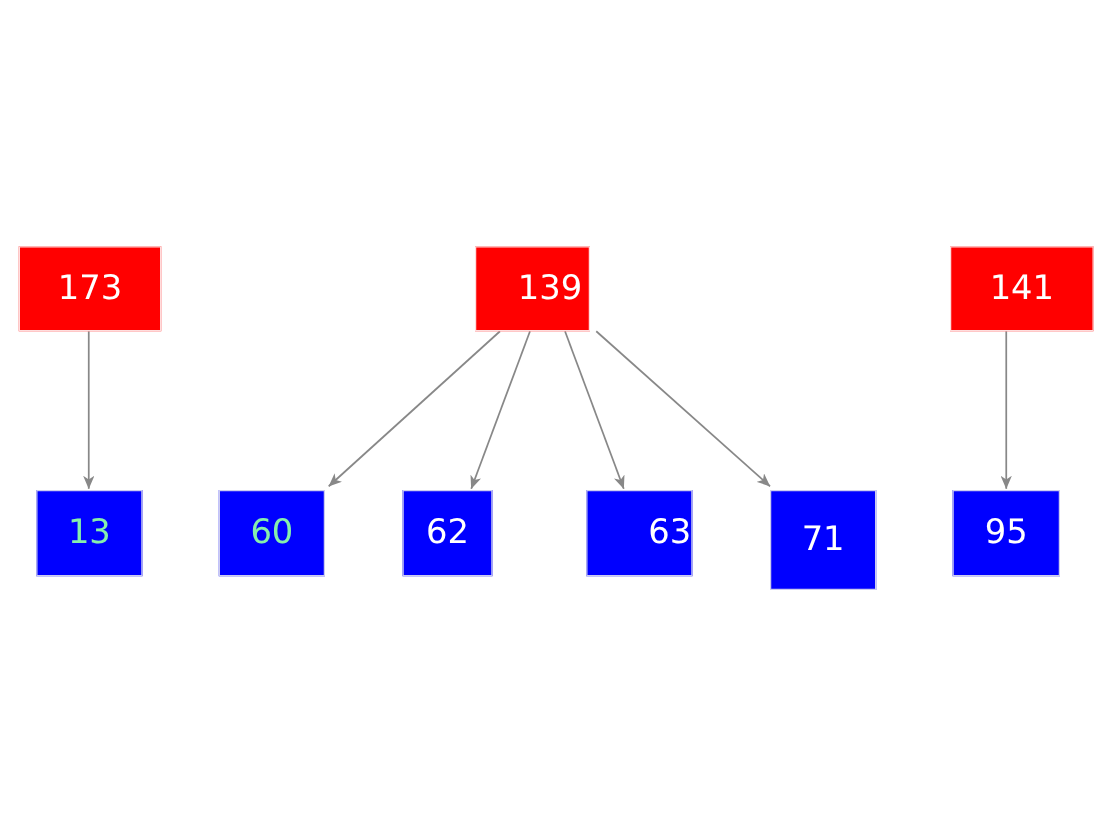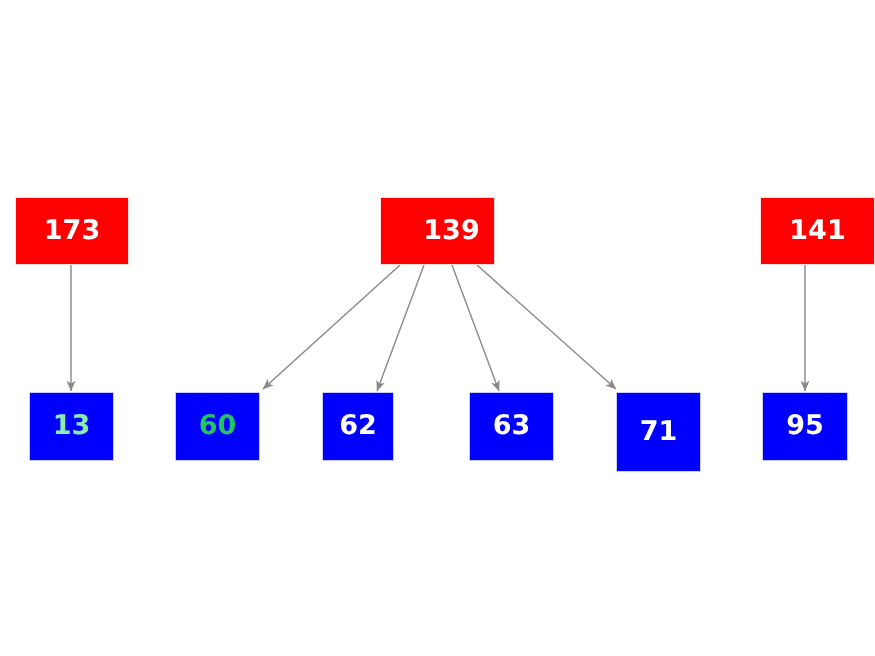--- a/index.html
+++ b/index.html
@@ -10,21 +10,20 @@
   }
   body {
     font-family: "DejaVu Sans", "Liberation Sans", sans-serif;
   }
   #canvas {
     position: relative;
     width: 875px;
     height: 656px;
     background: #ffffff;
     overflow: hidden;
-    font-weight: bold;
   }
   #edge-layer {
     position: absolute;
     left: 0;
     top: 0;
     width: 875px;
     height: 656px;
     pointer-events: none;
   }
   .node {
@@ -63,36 +62,36 @@
         <line x1="452" y1="265" x2="499" y2="391" stroke="#888888" stroke-width="1.4" marker-end="url(#arrowhead)"></line>
         <line x1="477" y1="265" x2="616" y2="389" stroke="#888888" stroke-width="1.4" marker-end="url(#arrowhead)"></line>
         <line x1="805" y1="265" x2="805" y2="391" stroke="#888888" stroke-width="1.4" marker-end="url(#arrowhead)"></line>
       </g>
   </svg>
 
   <div id="node-group">
       <div class="node" style="left: 15px; top: 197px; width: 114px; height: 68px; background: rgb(255, 0, 0); border: 1px solid rgb(255, 221, 221); color: rgb(255, 255, 255);">
         <span class="node-label">173</span>
       </div>
-      <div class="node" style="left: 380px; top: 197px; width: 115px; height: 68px; background: rgb(255, 0, 0); border: 1px solid rgb(255, 221, 221); color: rgb(255, 255, 255); padding-left: 28px;">
+      <div class="node" style="left: 380px; top: 197px; width: 92px; height: 68px; background: rgb(255, 0, 0); border: 1px solid rgb(255, 221, 221); color: rgb(255, 255, 255); padding-left: 28px;">
         <span class="node-label">139</span>
       </div>
       <div class="node" style="left: 760px; top: 197px; width: 115px; height: 68px; background: rgb(255, 0, 0); border: 1px solid rgb(255, 221, 221); color: rgb(255, 255, 255);">
         <span class="node-label">141</span>
       </div>
       <div class="node" style="left: 29px; top: 392px; width: 85px; height: 69px; background: rgb(0, 0, 255); border: 1px solid rgb(204, 204, 238); color: #86efac;">
         <span class="node-label">13</span>
       </div>
-      <div class="node" style="left: 175px; top: 392px; width: 85px; height: 69px; background: rgb(0, 0, 255); border: 1px solid rgb(204, 204, 238); color: #22c55e;">
+      <div class="node" style="left: 175px; top: 392px; width: 85px; height: 69px; background: rgb(0, 0, 255); border: 1px solid rgb(204, 204, 238); color: #86efac;">
         <span class="node-label">60</span>
       </div>
       <div class="node" style="left: 322px; top: 392px; width: 72px; height: 69px; background: rgb(0, 0, 255); border: 1px solid rgb(204, 204, 238); color: rgb(255, 255, 255);">
         <span class="node-label">62</span>
       </div>
-      <div class="node" style="left: 469px; top: 392px; width: 85px; height: 69px; background: rgb(0, 0, 255); border: 1px solid rgb(204, 204, 238); color: rgb(255, 255, 255);">
+      <div class="node" style="left: 469px; top: 392px; width: 85px; height: 69px; background: rgb(0, 0, 255); border: 1px solid rgb(204, 204, 238); color: rgb(255, 255, 255); justify-content: flex-end;">
         <span class="node-label">63</span>
       </div>
       <div class="node" style="left: 616px; top: 392px; width: 85px; height: 80px; background: rgb(0, 0, 255); border: 1px solid rgb(204, 204, 238); color: rgb(255, 255, 255);">
         <span class="node-label">71</span>
       </div>
       <div class="node" style="left: 762px; top: 392px; width: 86px; height: 69px; background: rgb(0, 0, 255); border: 1px solid rgb(204, 204, 238); color: rgb(255, 255, 255);">
         <span class="node-label">95</span>
       </div>
     </div>
 

